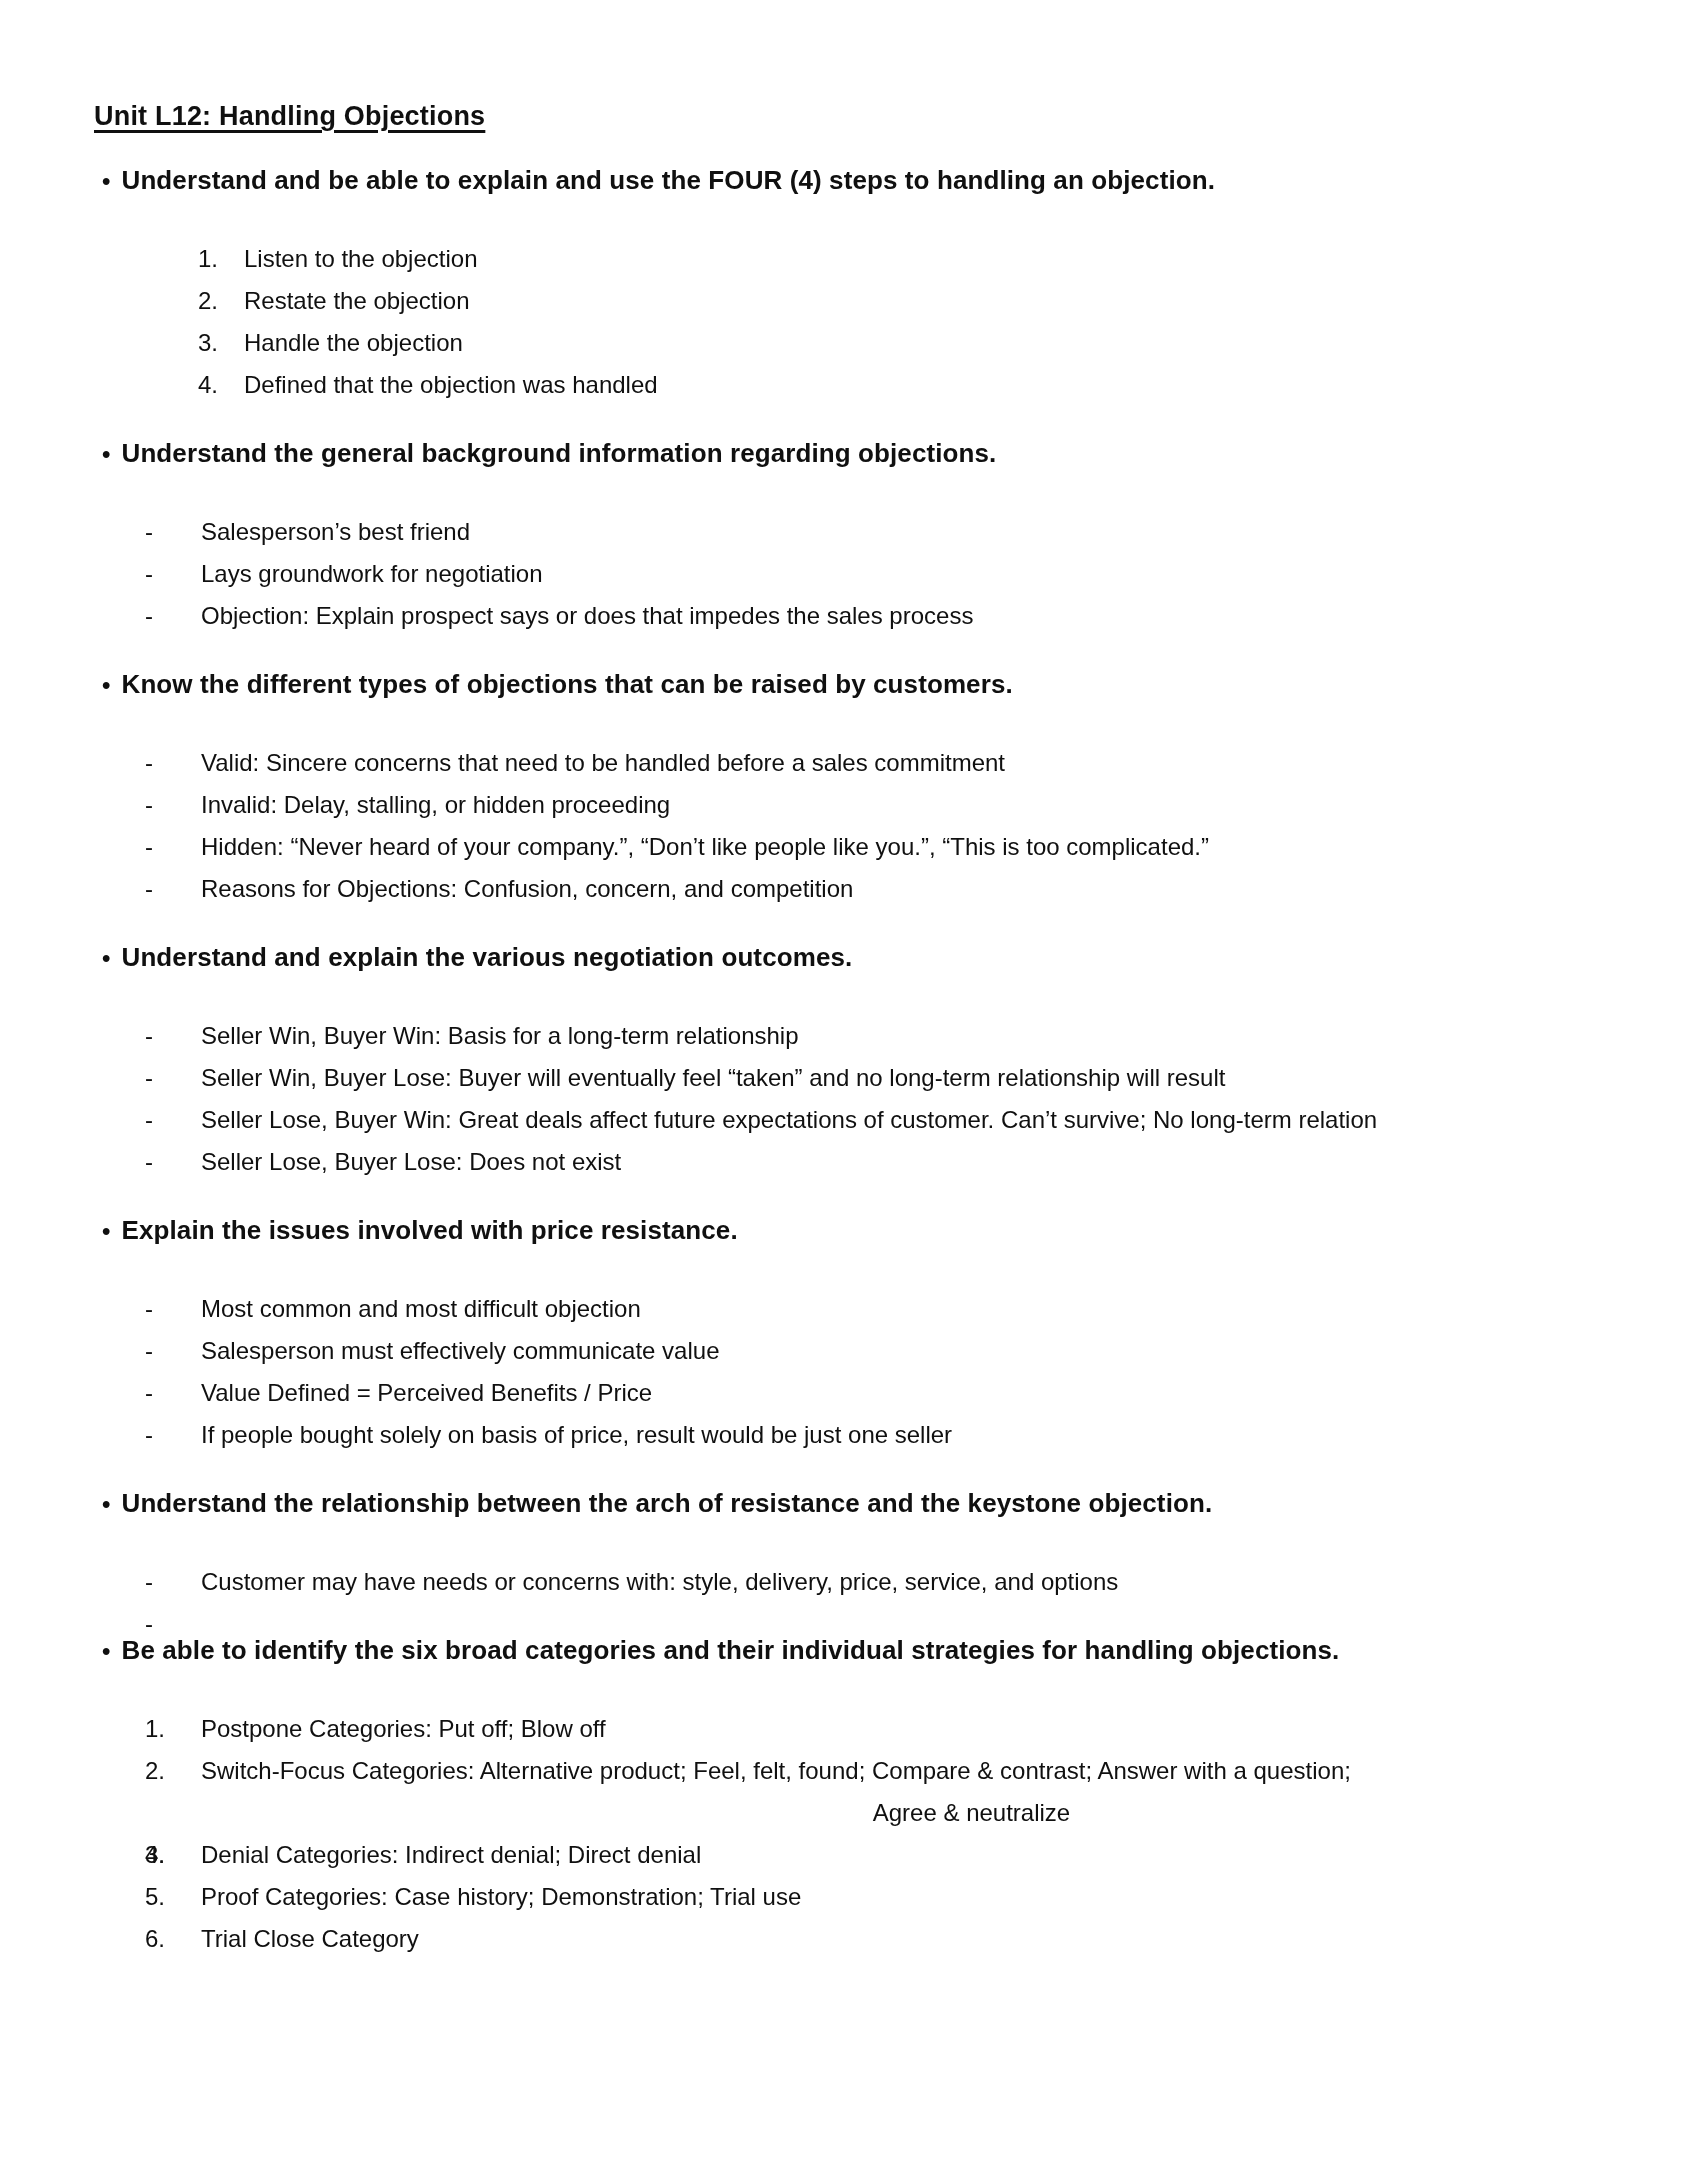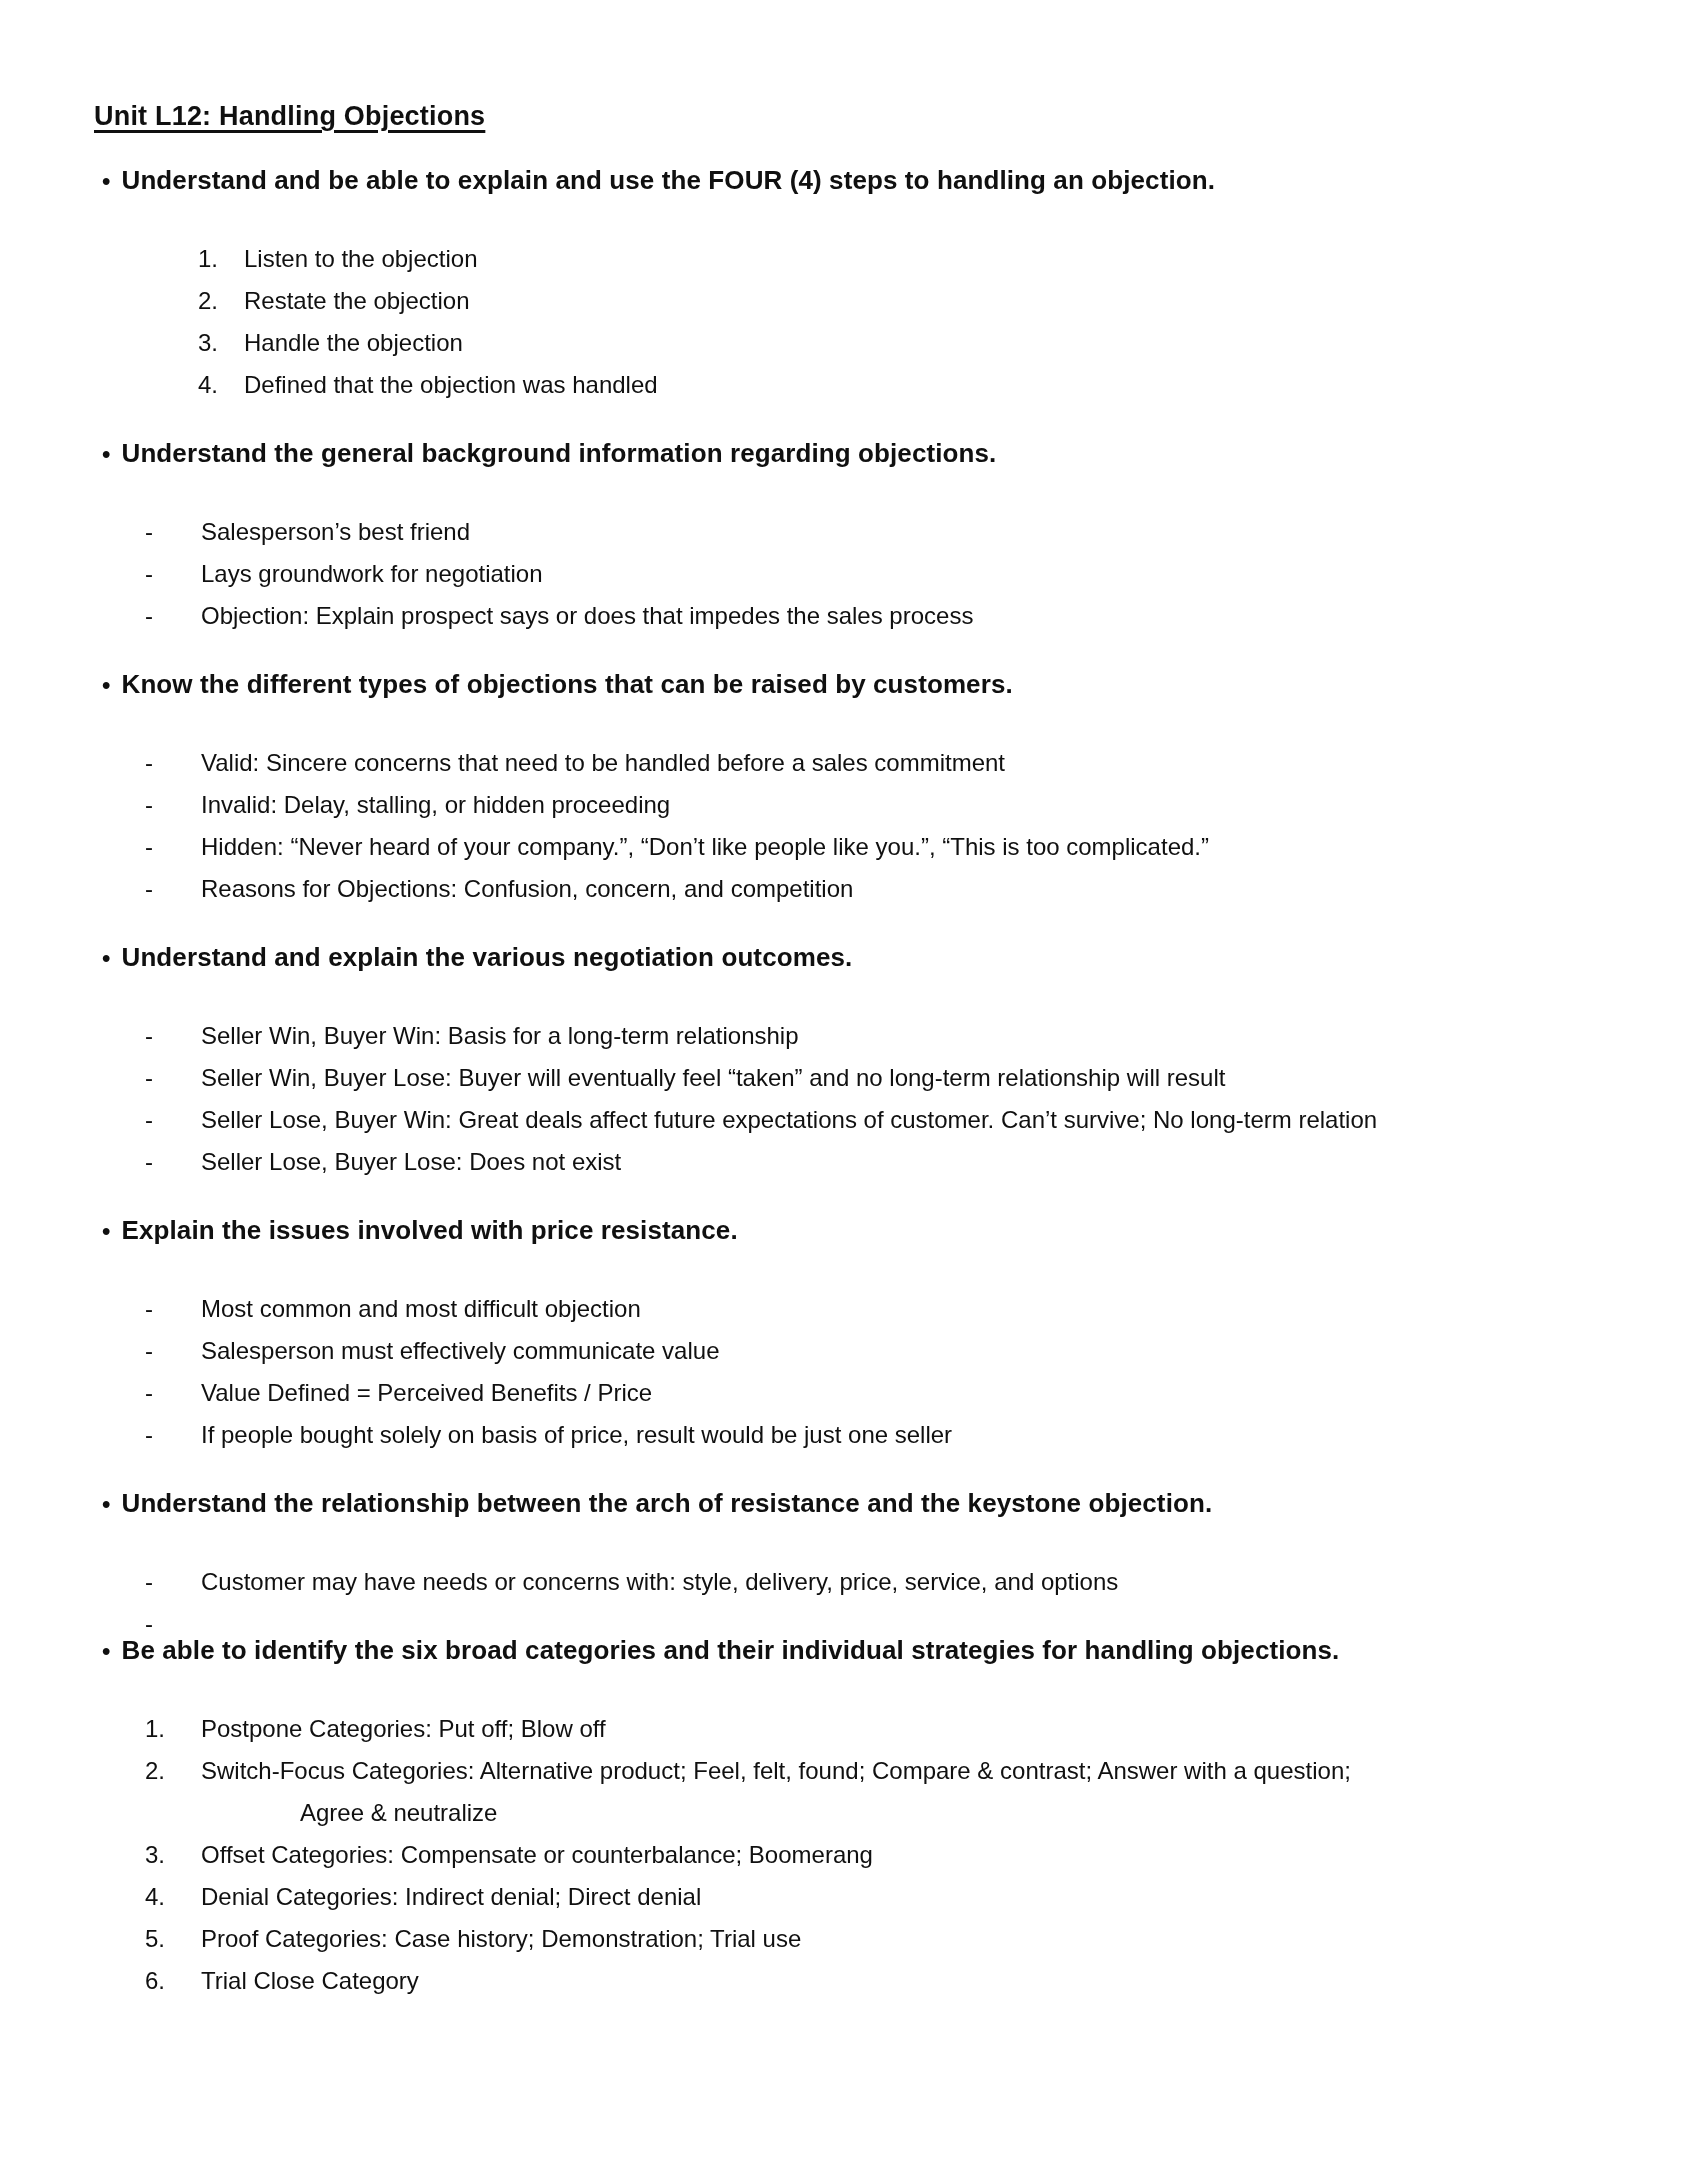--- a/index.html
+++ b/index.html
@@ -56,21 +56,21 @@
   
   .numbered-indented .item { padding-left: 150px; }
   .numbered-indented .marker { left: 104px; }
   
   .dash .item { padding-left: 107px; }
   .dash .marker { left: 51px; }
   
   .numbered .item { padding-left: 107px; }
   .numbered .marker { left: 51px; }
   
-  .item.continuation { padding-left: 206px; }
+  .item.continuation { padding-left: 206px; text-align: center; }
 </style>
 </head>
 <body>
 
 <div class="doc">
   <div class="title">Unit L12: Handling Objections</div>
   <div id="sections">
       <section class="section">
         <div class="heading">
           <span class="bullet">•</span>
@@ -142,21 +142,21 @@
       </section>
       <section class="section">
         <div class="heading">
           <span class="bullet">•</span>
           <span>Be able to identify the six broad categories and their individual strategies for handling objections.</span>
         </div>
         <div class="list numbered">
           <div class="item"><span class="marker">1.</span><span>Postpone Categories: Put off; Blow off</span></div>
           <div class="item"><span class="marker">2.</span><span>Switch-Focus Categories: Alternative product; Feel, felt, found; Compare &amp; contrast; Answer with a question;</span></div>
           <div class="item continuation"><span>Agree &amp; neutralize</span></div>
-          <div class="item"><span class="marker">3.</span><span>Offset Categories: Compensate or counterbalance; Boomerang</span></div>
+          <div class="item"><span class="marker">3.</span></div>
           <div class="item"><span class="marker">4.</span><span>Denial Categories: Indirect denial; Direct denial</span></div>
           <div class="item"><span class="marker">5.</span><span>Proof Categories: Case history; Demonstration; Trial use</span></div>
           <div class="item"><span class="marker">6.</span><span>Trial Close Category</span></div>
         </div>
       </section>
     </div>
 </div>
 
 
 </body></html>

